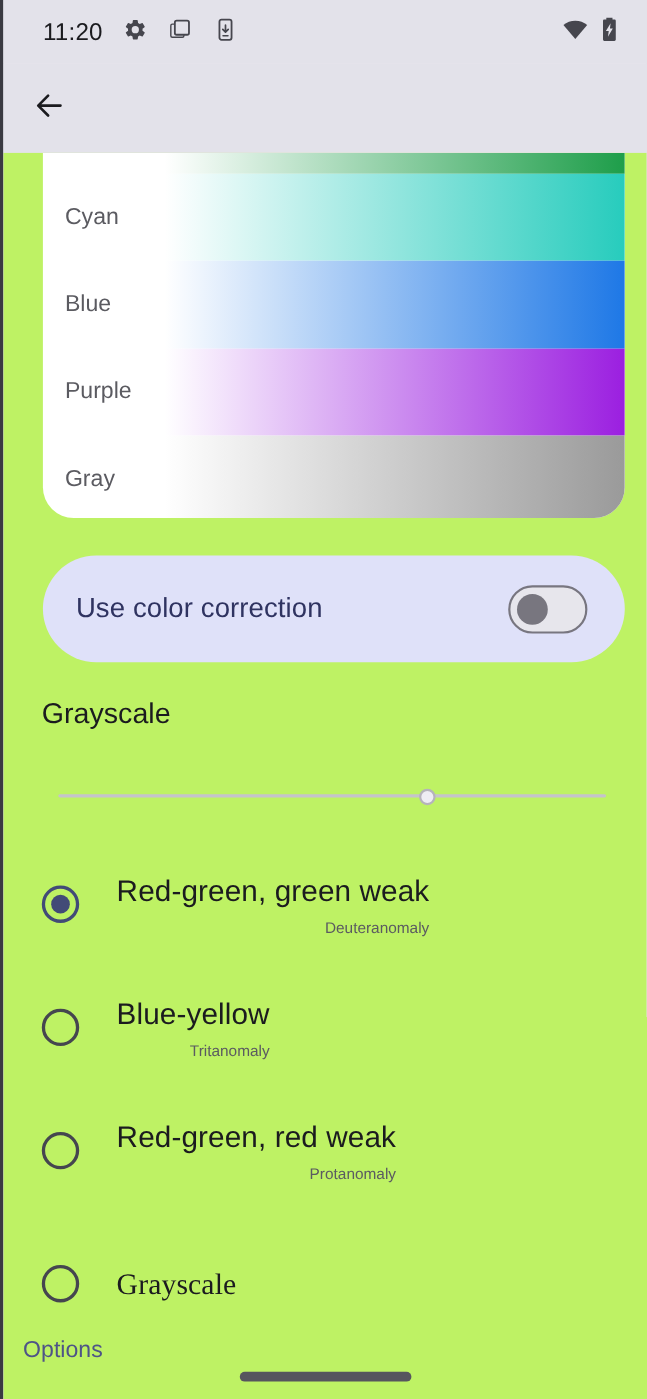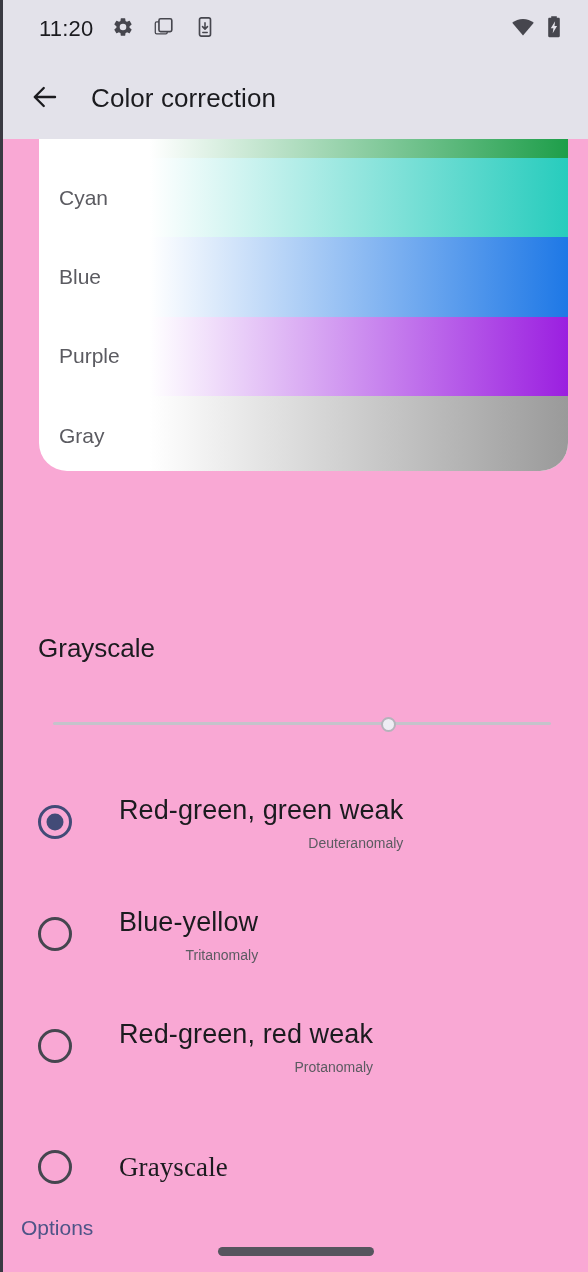--- a/index.html
+++ b/index.html
@@ -73,21 +73,21 @@
     font-size: 26px;
     color: #1b1b1f;
     letter-spacing: .1px;
     white-space: nowrap;
   }
 
   
   .content {
     position: absolute;
     top: 139px; left: 0; right: 0; bottom: 0;
-    background: #f9a8d4;
+    background: #bef264;
     overflow: hidden;
   }
 
   
   .preview-card {
     position: absolute;
     left: 36px;
     width: 529px;
     top: 0;
     height: 332px;
@@ -220,21 +220,21 @@
   .radio-mark.checked::after {
     content: "";
     position: absolute;
     width: 17px; height: 17px;
     border-radius: 50%;
     background: #424b77;
     top: 50%; left: 50%;
     transform: translate(-50%,-50%);
   }
   .radio-texts {
-    margin-left: 47px;
+    margin-left: 34px;
     margin-top: 18px;
   }
   .radio-row.no-sub .radio-texts { margin-top: 0; }
   .radio-title {
     font-size: 27px;
     color: #1b1b1f;
     line-height: 34px;
     letter-spacing: .1px;
   }
   .radio-sub {
@@ -314,21 +314,20 @@
   </div>
 
   <div class="app-bar">
     <div class="back-btn">
       <span>
         <svg width="30" height="30" viewBox="0 0 24 24">
           <path d="M20 12H4.5M11 4.8 3.8 12l7.2 7.2" fill="none" stroke="#1b1b1f" stroke-width="1.9" stroke-linecap="round" stroke-linejoin="round"></path>
         </svg>
       </span>
     </div>
-    <div class="app-title">Color correction</div>
   </div>
 
   <div class="content">
 
     <div class="preview-card">
 
       <div class="color-row">
         <div class="color-grad" style="background:linear-gradient(to right,#ffffff 0%,#ffffff 6%,#1e9e4a 100%)"></div>
         <span class="color-label"></span>
       </div>
@@ -348,20 +347,26 @@
         <span class="color-label">Purple</span>
       </div>
 
       <div class="color-row">
         <div class="color-grad" style="background:linear-gradient(to right,#ffffff 0%,#ffffff 6%,#9a9a9a 100%)"></div>
         <span class="color-label">Gray</span>
       </div>
 
     </div>
 
+    <div class="toggle-card">
+      <span class="toggle-label">Use color correction</span>
+      <span class="switch">
+        <span class="switch-thumb"></span>
+      </span>
+    </div>
 
     <div class="intensity-title">Grayscale</div>
     <div class="slider-wrap">
       <div class="slider-track"></div>
       <div class="slider-thumb"></div>
     </div>
 
     <div class="radio-list">
 
       <div class="radio-row">

